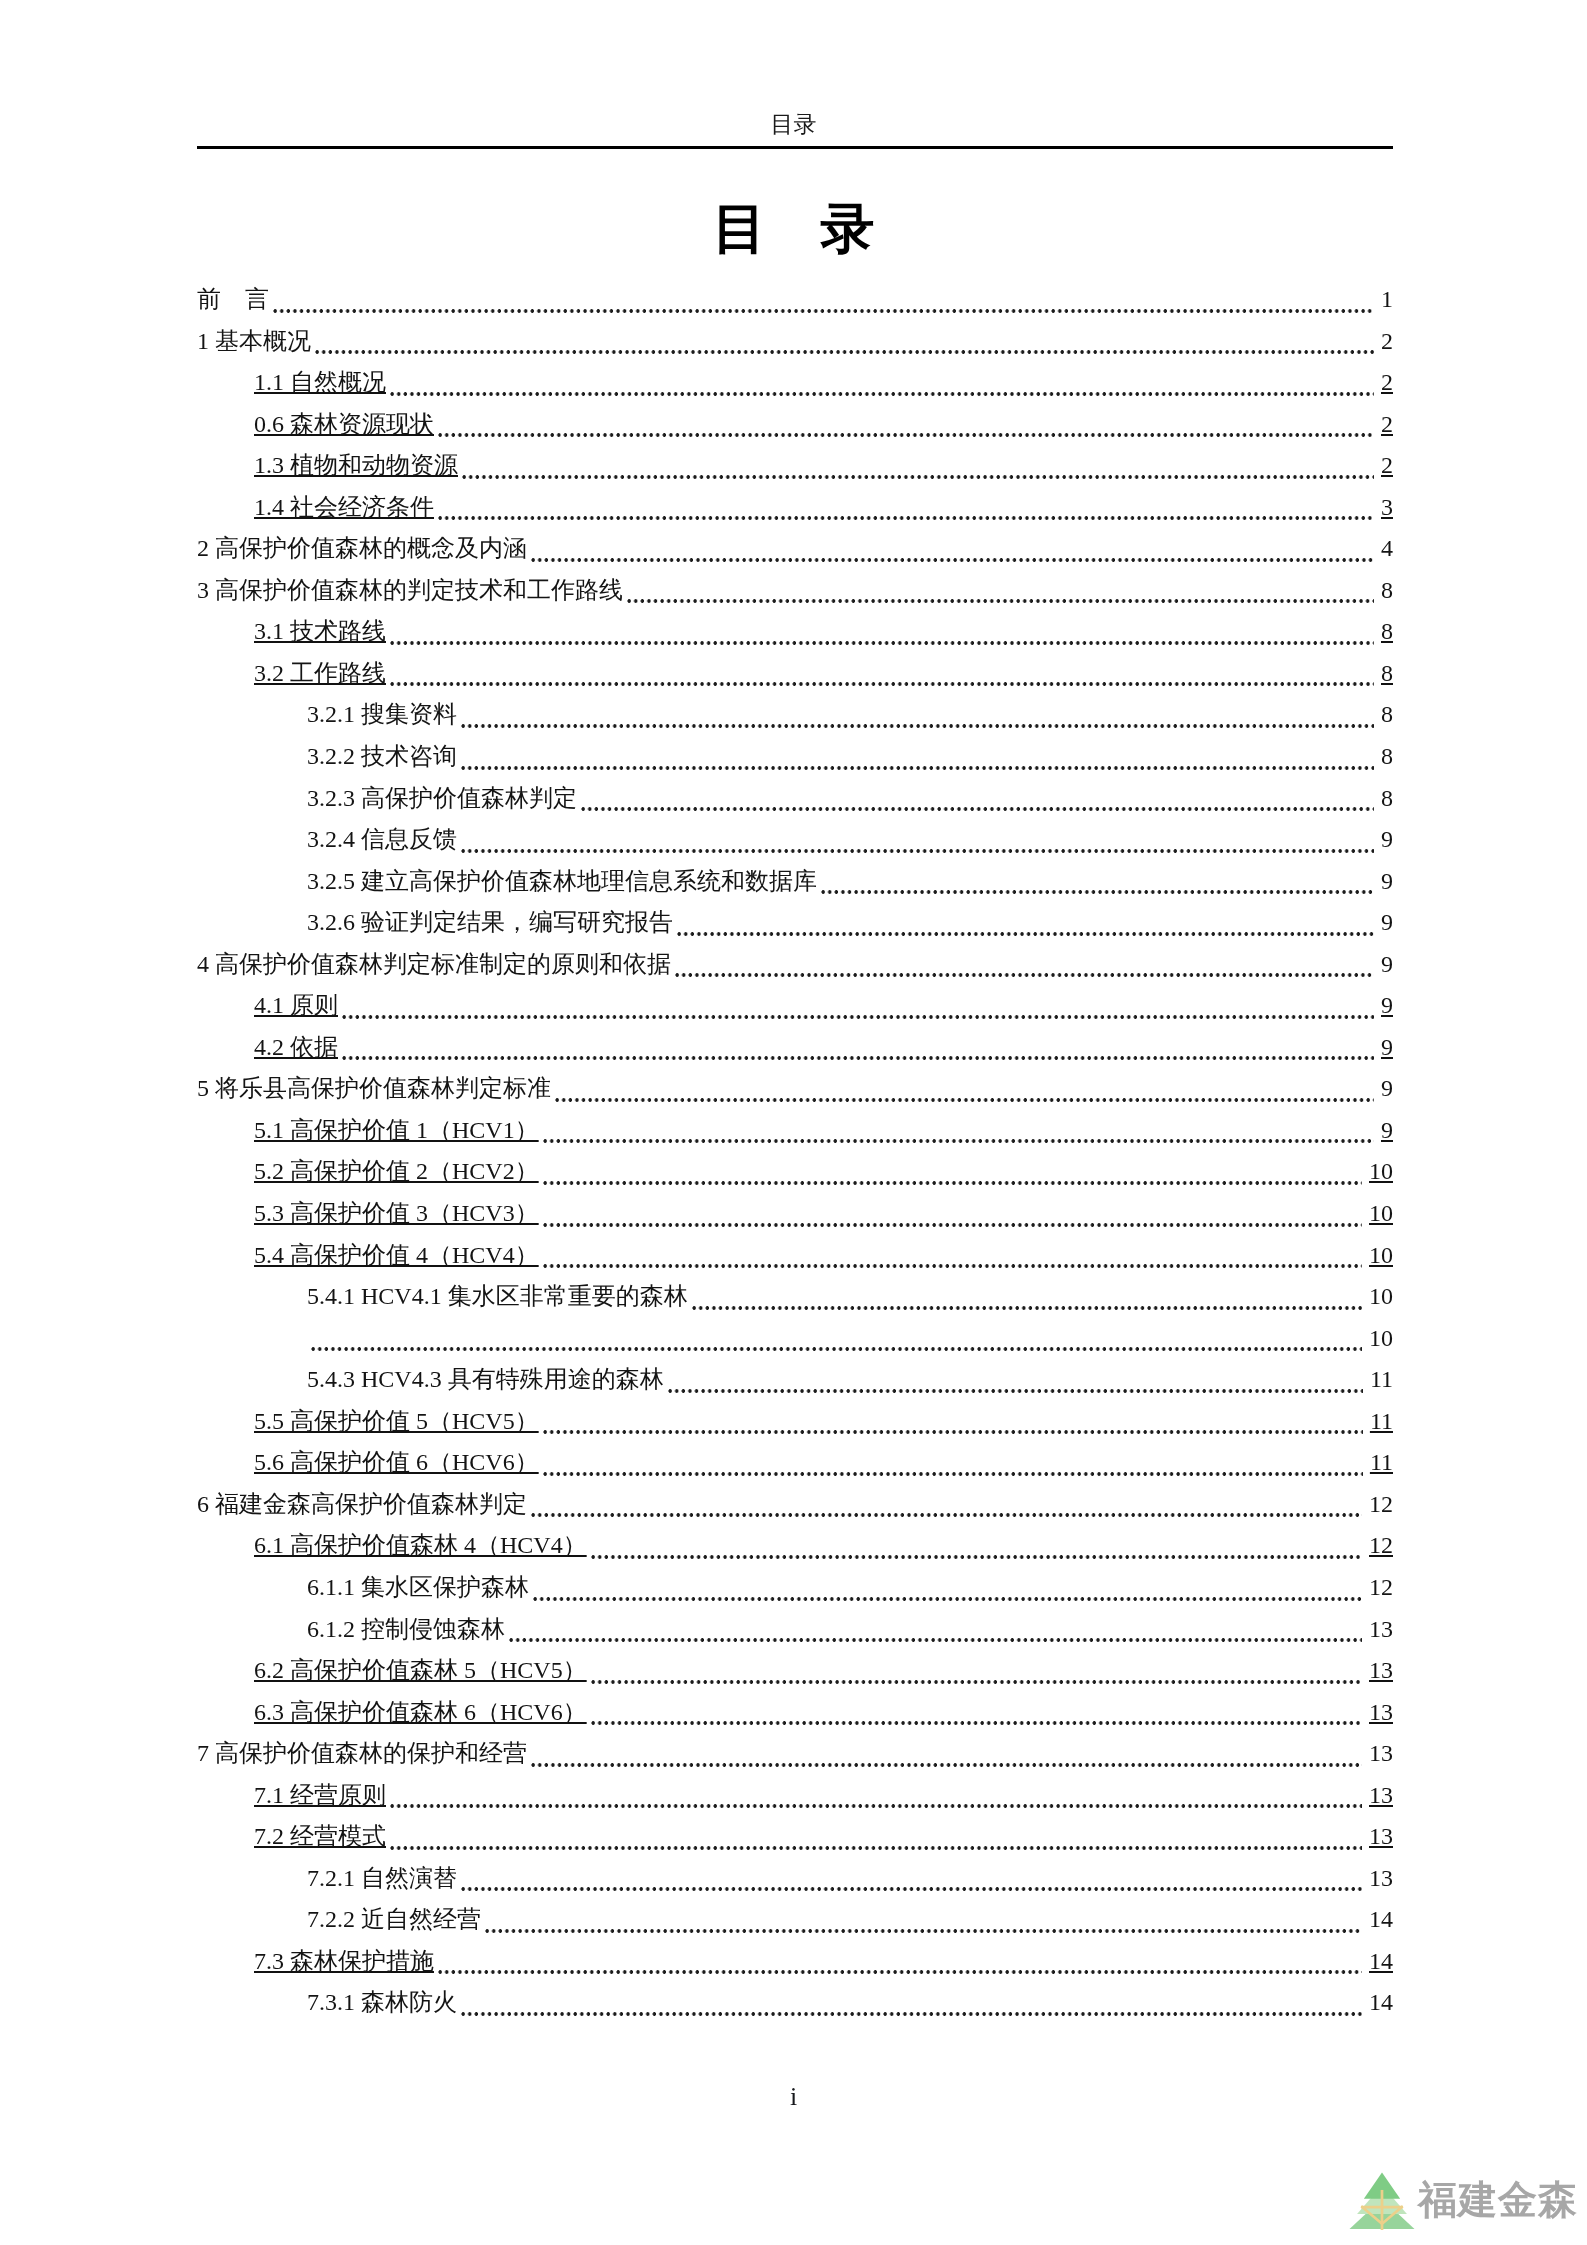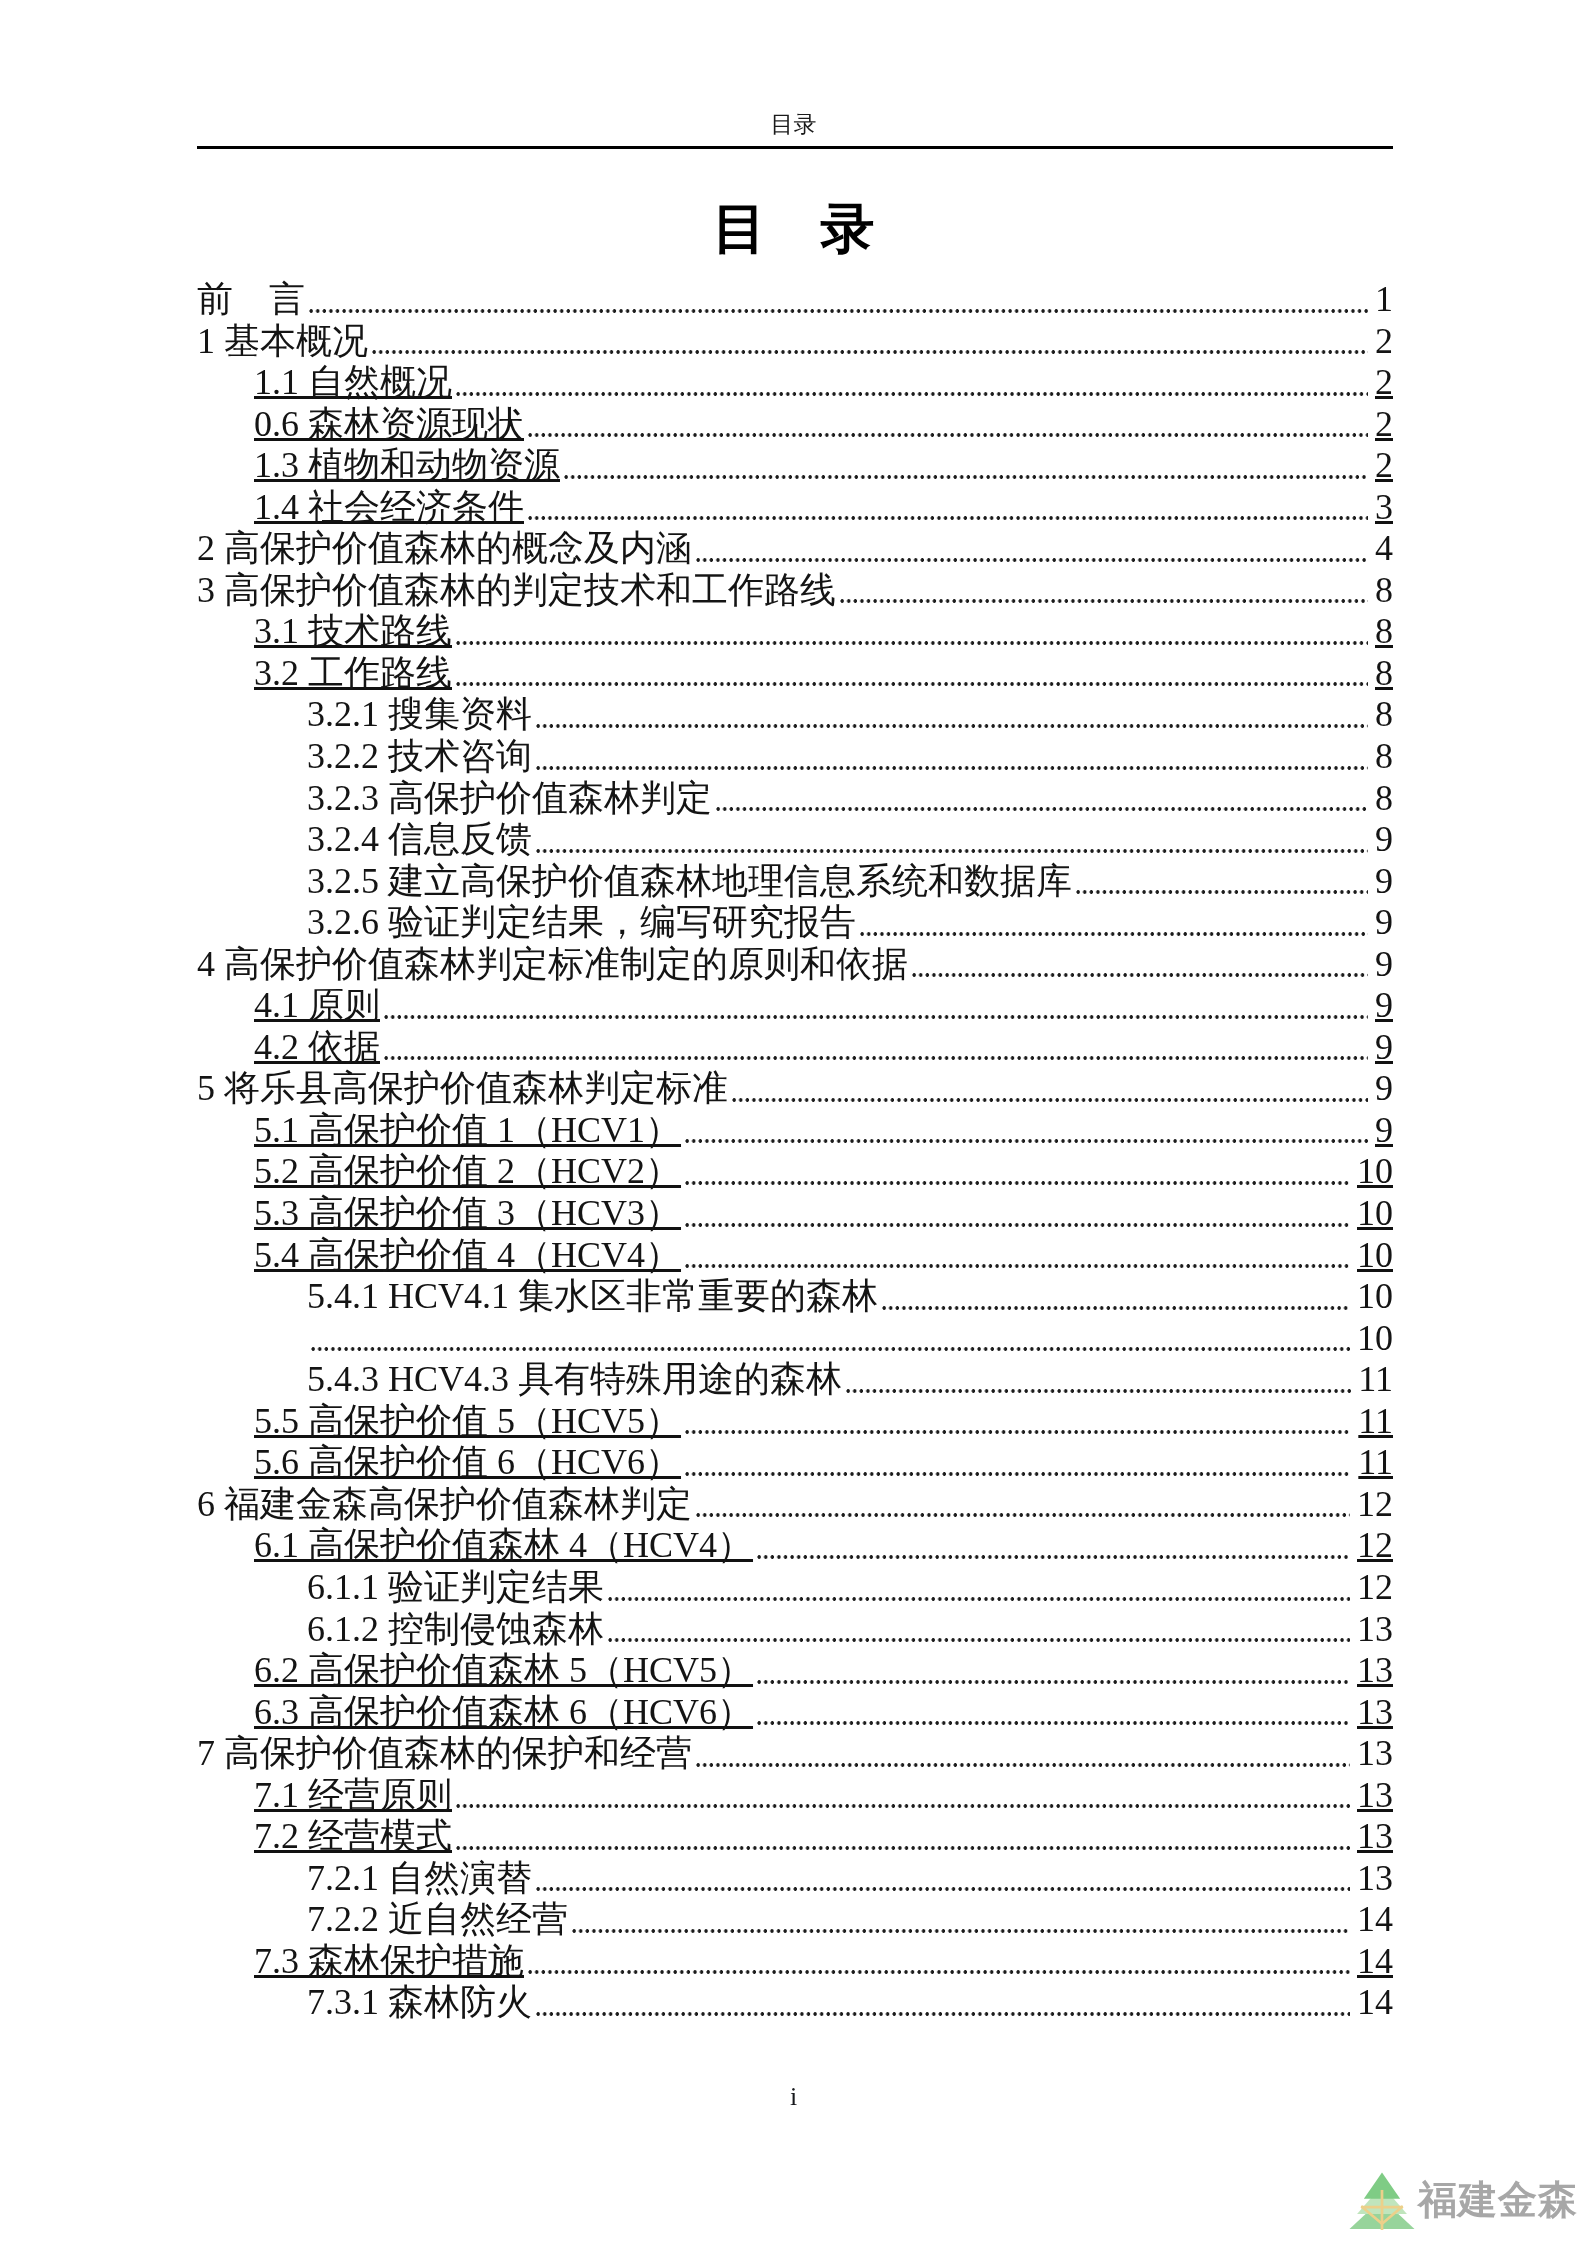--- a/index.html
+++ b/index.html
@@ -25,21 +25,21 @@
     position: absolute; top: 204px; left: 0; width: 100%;
     text-align: center; font-size: 54px; font-weight: 700;
     line-height: 50px; color: #000000; white-space: pre;
   }
 
   .toc {
     position: absolute; top: 279px; left: 197px; width: 1196px;
   }
   .toc-row {
     display: flex; align-items: baseline;
-    height: 41.55px; font-size: 36px; line-height: 41.55px;
+    height: 41.55px; font-size: 24px; line-height: 41.55px;
     white-space: nowrap;
     text-align: center;
   }
   .toc-row.lvl1 { padding-left: 57px; text-decoration: underline; }
   .toc-row.lvl2 { padding-left: 110px; }
   .toc-label { white-space: pre; flex: 0 0 auto; color: #141414; }
   .leader {
     flex: 1 1 auto;
     height: 6px;
     align-self: flex-end;
@@ -227,21 +227,21 @@
         <span class="toc-label">6 福建金森高保护价值森林判定</span>
         <span class="leader"></span>
         <span class="pagenum">12</span>
       </div>
       <div class="toc-row lvl1">
         <span class="toc-label">6.1 高保护价值森林 4（HCV4）</span>
         <span class="leader"></span>
         <span class="pagenum">12</span>
       </div>
       <div class="toc-row lvl2">
-        <span class="toc-label">6.1.1 验证判定结果</span>
+        <span class="toc-label">6.1.1 集水区保护森林</span>
         <span class="leader"></span>
         <span class="pagenum">12</span>
       </div>
       <div class="toc-row lvl2">
         <span class="toc-label">6.1.2 控制侵蚀森林</span>
         <span class="leader"></span>
         <span class="pagenum">13</span>
       </div>
       <div class="toc-row lvl1">
         <span class="toc-label">6.2 高保护价值森林 5（HCV5）</span>

